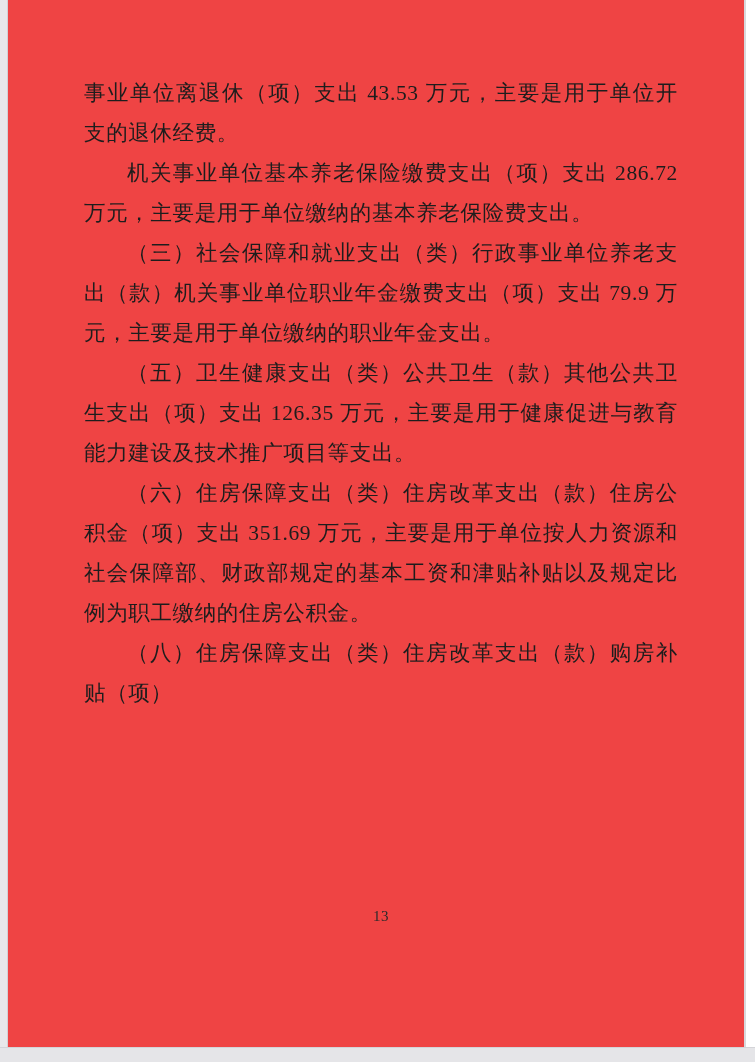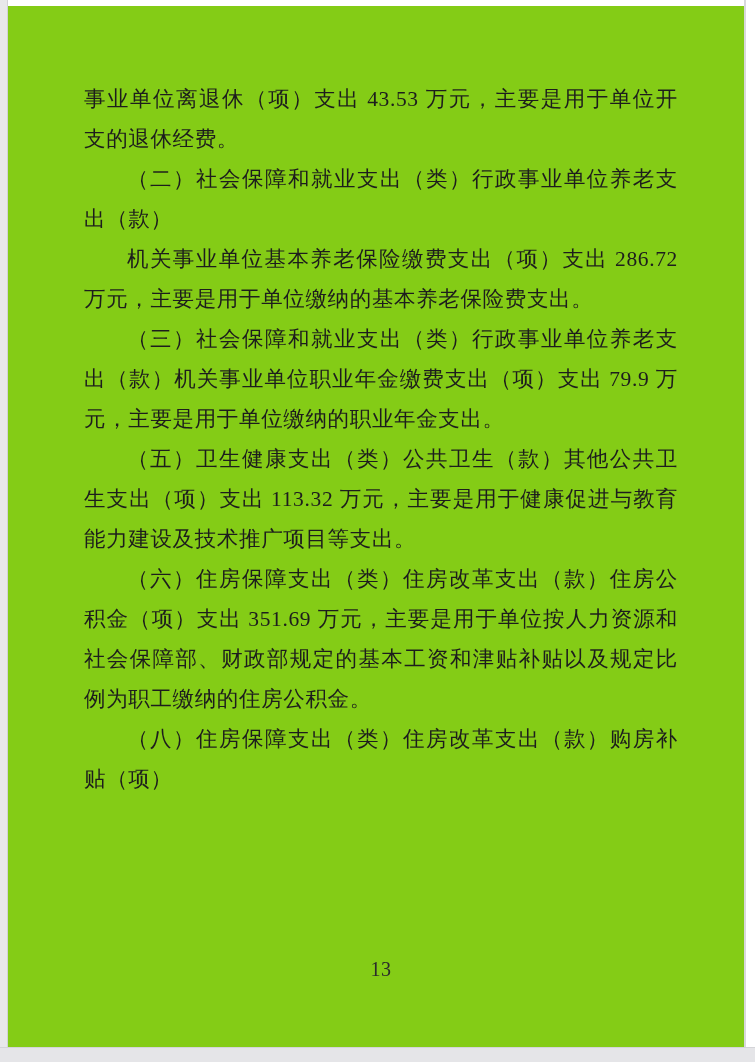--- a/index.html
+++ b/index.html
@@ -16,22 +16,21 @@
     width: 755px;
     height: 1062px;
     background: #ffffff;
   }
   .page {
     position: absolute;
     left: 8px;
     top: 0;
     width: 736px;
     height: 1048px;
-    background: #84cc16;
-    margin-top: 6px;
+    background: #ef4444;
   }
   .text-block {
     position: absolute;
     left: 76px;   
     top: 73px;
     width: 594px;
     font-size: 21.5px;
     line-height: 40px;
     letter-spacing: 0.03em;
     text-align: justify;
@@ -40,24 +39,24 @@
   .para {
     margin: 0;
     padding: 0;
   }
   .para.indent {
     text-indent: 2em;
   }
   .footer {
     position: absolute;
     left: 76px;
-    top: 952px;
+    top: 908px;
     width: 594px;
     text-align: center;
-    font-size: 20px;
+    font-size: 15px;
     color: #2b2b2b;
     letter-spacing: 0.5px;
   }
   .edge-left {
     position: absolute;
     left: 0;
     top: 0;
     width: 7px;
     height: 1062px;
     background: #e8e8ea;
@@ -83,24 +82,23 @@
 </style>
 </head>
 <body>
 
 <div class="viewport">
 
   <div class="page">
 
     <div class="text-block">
       <p class="para">事业单位离退休（项）支出 43.53 万元，主要是用于单位开支的退休经费。</p>
-      <p class="para indent">（二）社会保障和就业支出（类）行政事业单位养老支出（款）</p>
       <p class="para indent">机关事业单位基本养老保险缴费支出（项）支出 286.72 万元，主要是用于单位缴纳的基本养老保险费支出。</p>
       <p class="para indent">（三）社会保障和就业支出（类）行政事业单位养老支出（款）机关事业单位职业年金缴费支出（项）支出 79.9 万元，主要是用于单位缴纳的职业年金支出。</p>
-      <p class="para indent">（五）卫生健康支出（类）公共卫生（款）其他公共卫生支出（项）支出 113.32 万元，主要是用于健康促进与教育能力建设及技术推广项目等支出。</p>
+      <p class="para indent">（五）卫生健康支出（类）公共卫生（款）其他公共卫生支出（项）支出 126.35 万元，主要是用于健康促进与教育能力建设及技术推广项目等支出。</p>
       <p class="para indent">（六）住房保障支出（类）住房改革支出（款）住房公积金（项）支出 351.69 万元，主要是用于单位按人力资源和社会保障部、财政部规定的基本工资和津贴补贴以及规定比例为职工缴纳的住房公积金。</p>
       <p class="para indent">（八）住房保障支出（类）住房改革支出（款）购房补贴（项）</p>
     </div>
 
     <div class="footer">13</div>
 
   </div>
 
   <div class="edge-left"></div>
   <div class="edge-right-line"></div>

